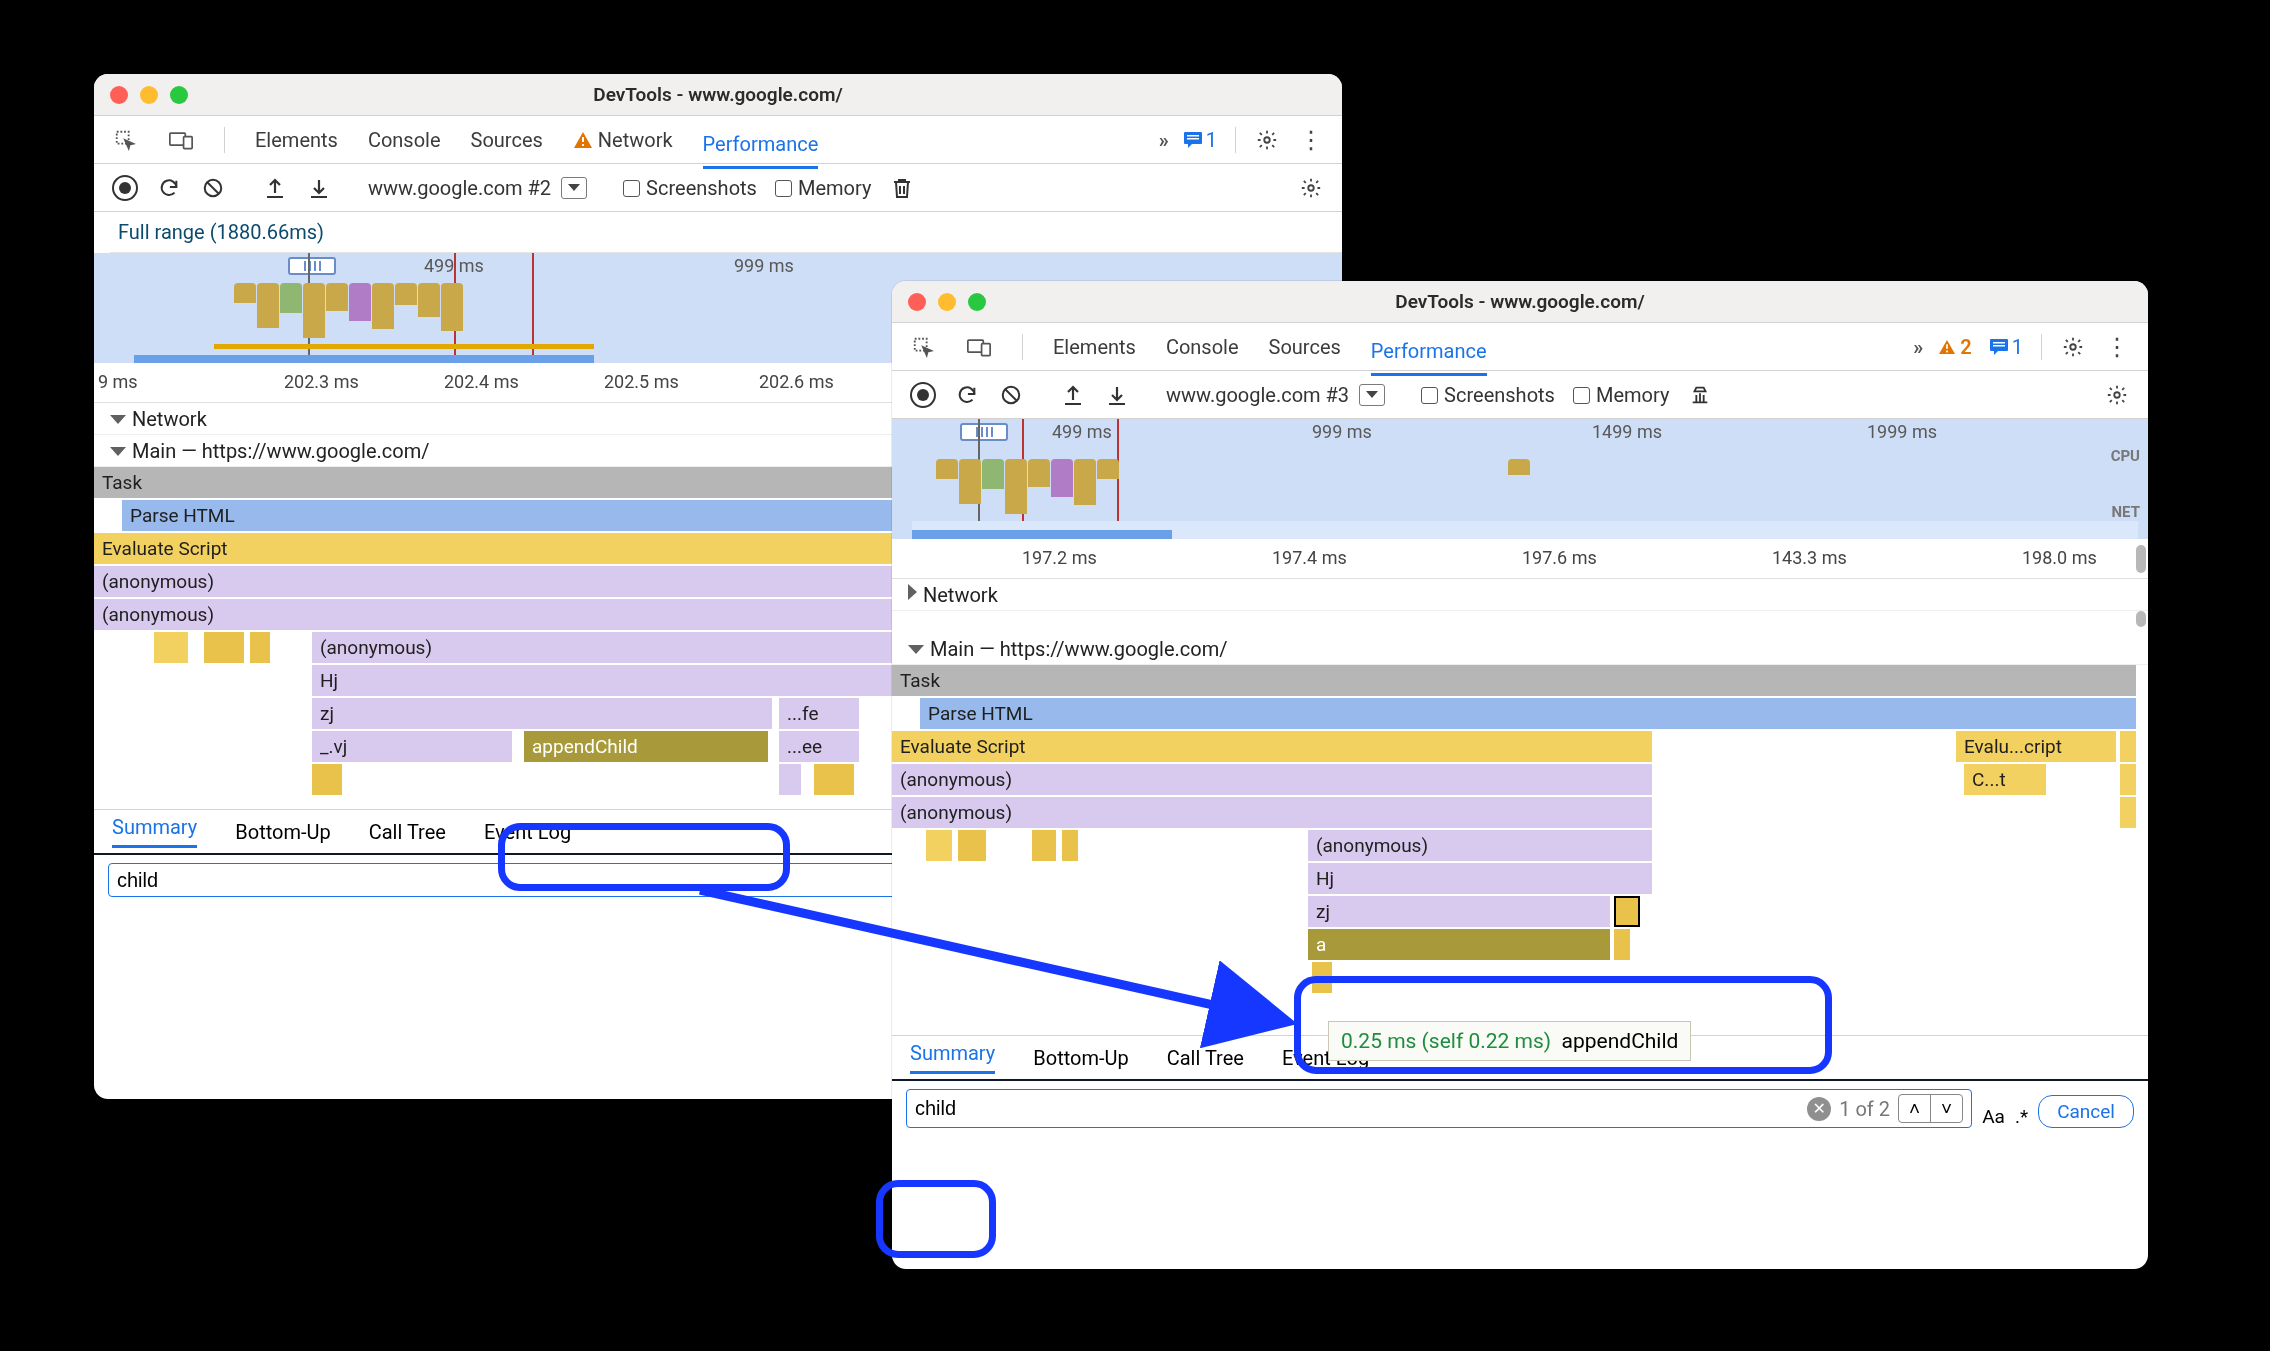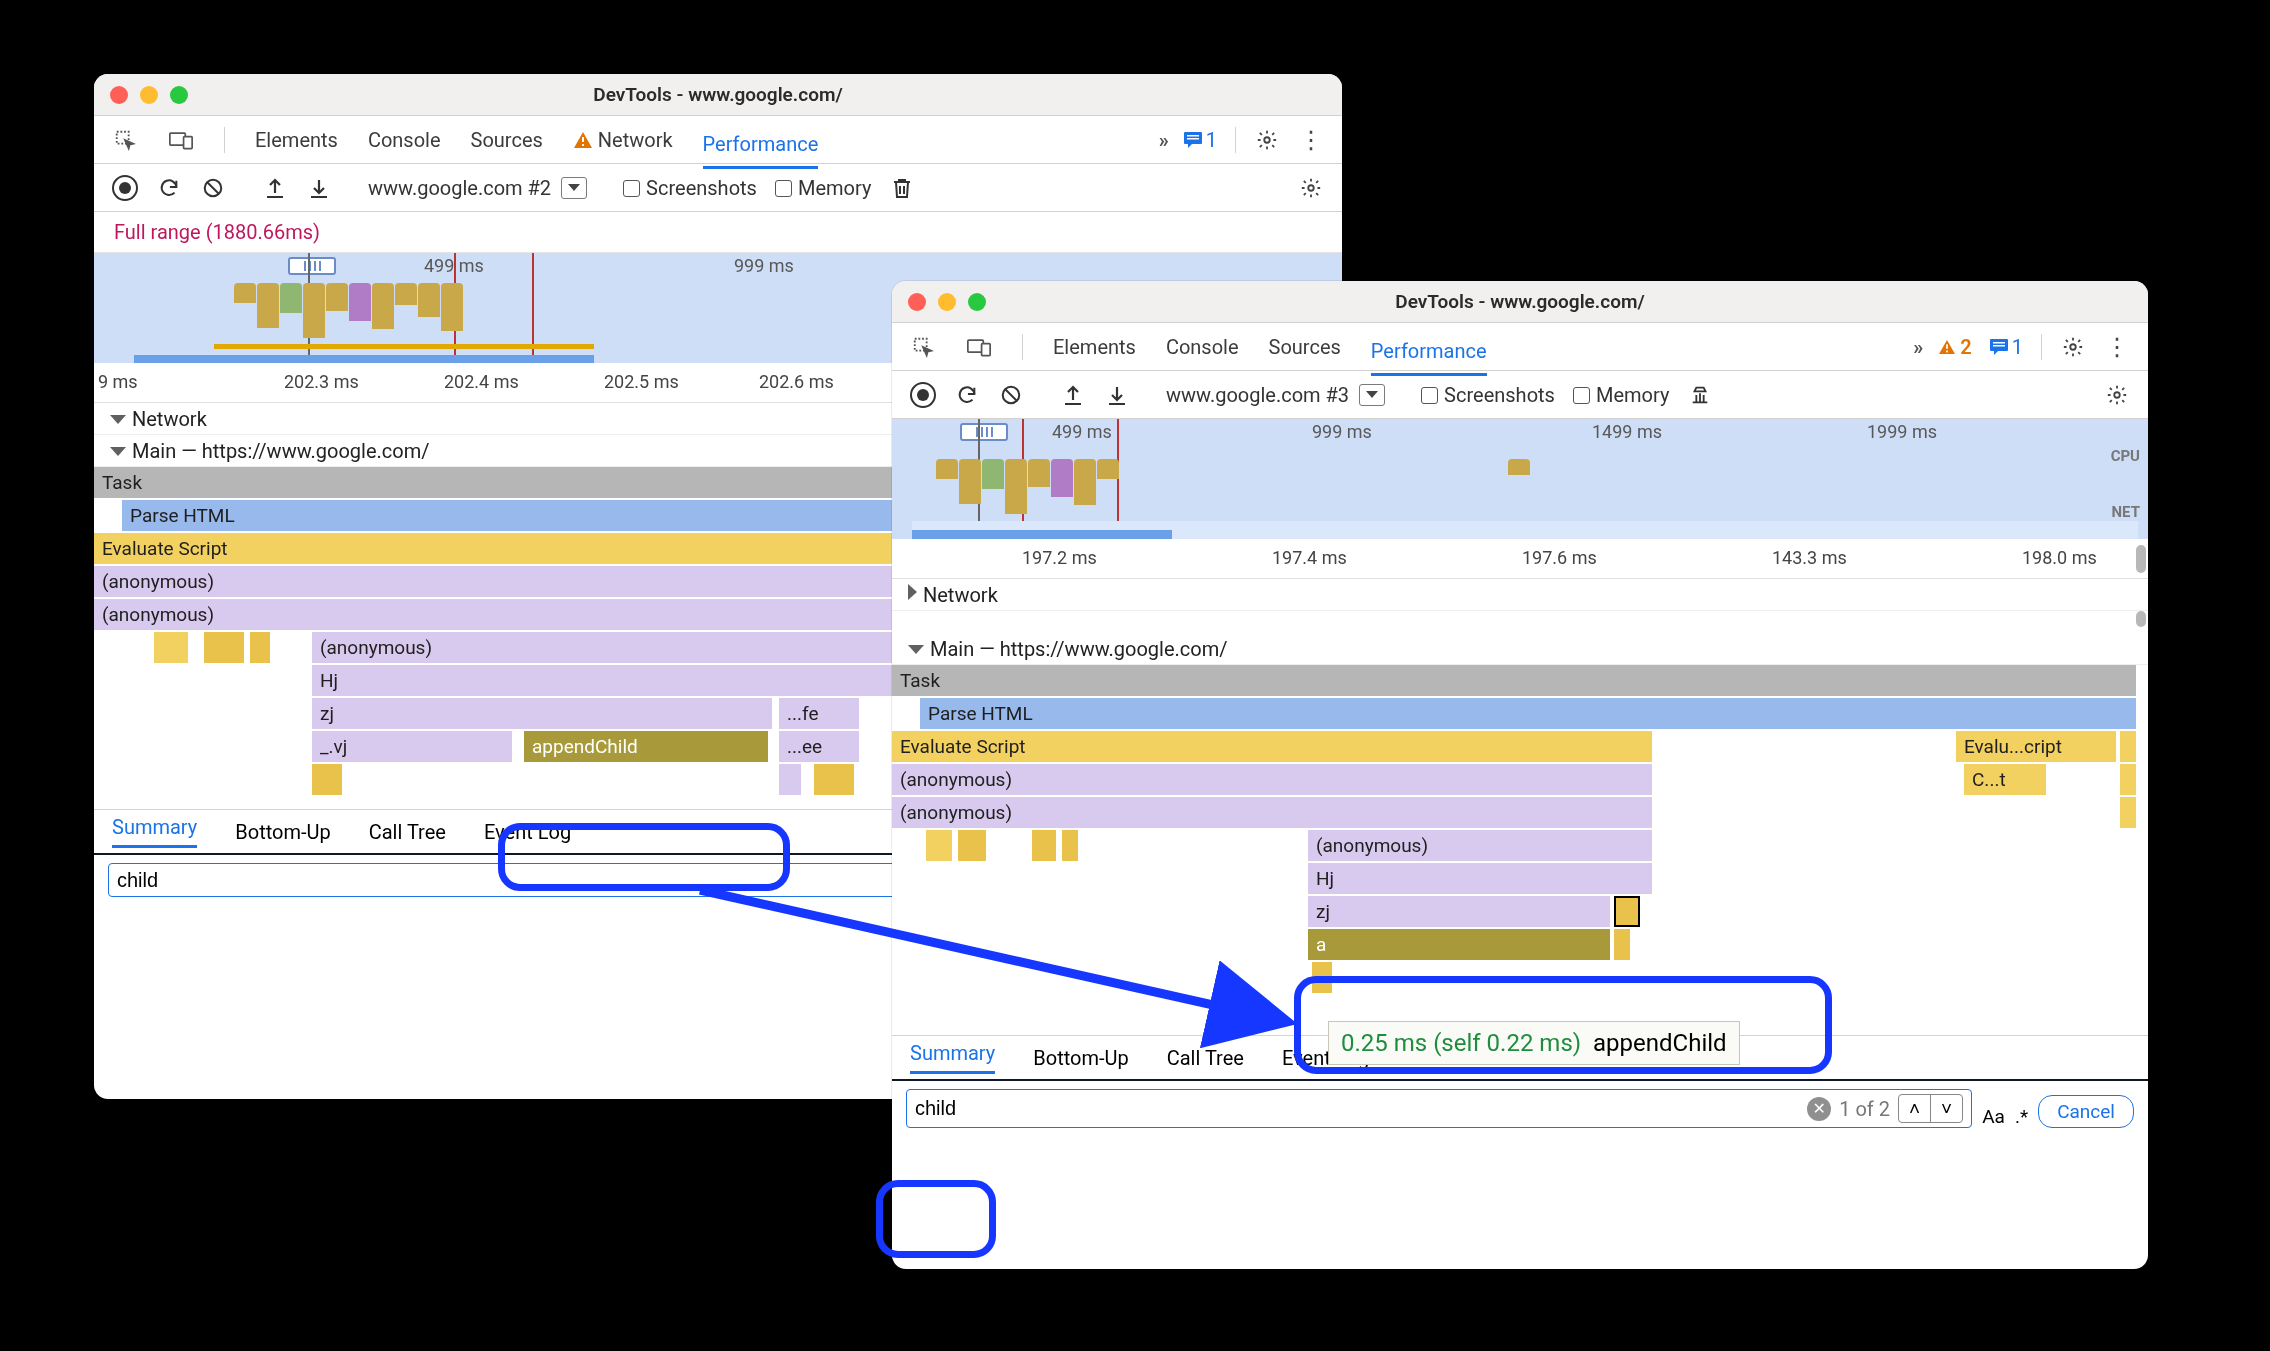--- a/index.html
+++ b/index.html
@@ -46,21 +46,21 @@
   
   .tb2{ display:flex; align-items:center; gap:18px; height:48px; padding:0 18px; border-bottom:1px solid #d4d2d0; color:#343434; font-size:20px;}
   .circle-rec{ width:26px; height:26px; border:2.5px solid #333; border-radius:50%; display:flex; align-items:center; justify-content:center;}
   .circle-rec::after{content:""; width:12px; height:12px; border-radius:50%; background:#333;}
   .chk{ width:17px; height:17px; border:1.5px solid #555; border-radius:3px; display:inline-block; margin-right:6px; vertical-align:-2px;}
   .profile-dd{ display:flex; align-items:center; gap:10px; padding:1px 0;}
   .dd-btn{ width:26px; height:22px; border:1.5px solid #7a7a7a; border-radius:3px; display:flex; align-items:center; justify-content:center;}
   .dd-btn::after{content:""; width:0; height:0; border-left:6px solid transparent; border-right:6px solid transparent; border-top:7px solid #444;}
   .trash{ color:#333; }
   
-  .rangebar{ padding:8px 20px; color:#be185d; font-size:20px; border-bottom:1px solid #e6e4e2;}
+  .rangebar{ padding:8px 8px; color:#0c4a6e; font-size:20px; border-bottom:1px solid #e6e4e2;margin-left:16px;}
   
   .overview{ position:relative; height: 110px; background:#cfdef7; overflow:hidden;}
   .ov-tick-lbl{ position:absolute; top:2px; color:#585858; font-size:18px;}
   .ov-track{ position:absolute; left:0; right:0; bottom:6px; height:6px; background:#f4c214;}
   .ov-track2{ position:absolute; left:0; right:0; bottom:14px; height:5px; background:#e0a800;}
   .mountains{position:absolute; bottom:18px; left:0; right:0; height:62px; display:flex; gap:1px;}
   .mtn{ width:22px; background:#c9a84a; border-radius:4px 4px 0 0;}
   .cpu-label{ position:absolute; right:8px; font-size:15px; font-weight:700; color:#777;}
   .sel-handle{position:absolute; top:4px; width:48px; height:18px; border:2px solid #6a8cc7; border-radius:3px; background:#fff; display:flex; gap:3px; padding:2px; justify-content:center;}
   .sel-handle i{ width:2px; background:#6a8cc7;}
@@ -94,21 +94,21 @@
   .find-x{ width:24px; height:24px; border-radius:50%; background:#8f8f8f; color:#fff; text-align:center; line-height:24px; font-size:16px;}
   .count{ color:#777; font-size:20px;}
   .nav-bx{ display:flex; border:1.5px solid #888; border-radius:4px;}
   .nav-bx span{ padding:2px 10px;}
   .nav-bx span:first-child{ border-right:1px solid #888;}
   .pill{ border:1.5px solid #1a73e8; border-radius:14px; padding:4px 18px; color:#1a73e8;}
   
   .anno-box{ position:absolute; border:7px solid #1637ff; border-radius:22px; pointer-events:none;}
   .arrow{ position:absolute; pointer-events:none;}
   
-  .tooltip{ position:absolute; background:#fafaf7; border:1px solid #c8c6b4; padding:7px 12px; font-size:24px; white-space:nowrap;}
+  .tooltip{ position:absolute; background:#fafaf7; border:1px solid #c8c6b4; padding:7px 12px; font-size:21px; white-space:nowrap;}
   .tooltip .t-green{ color:#1e8e3e; }
 </style>
 </head>
 <body>
 
 <div class="window" style="left:94px; top:74px; width:1248px; height:1025px;">
 
   <div class="titlebar">
     <div class="traffic">
       <span class="t-close"></span>

